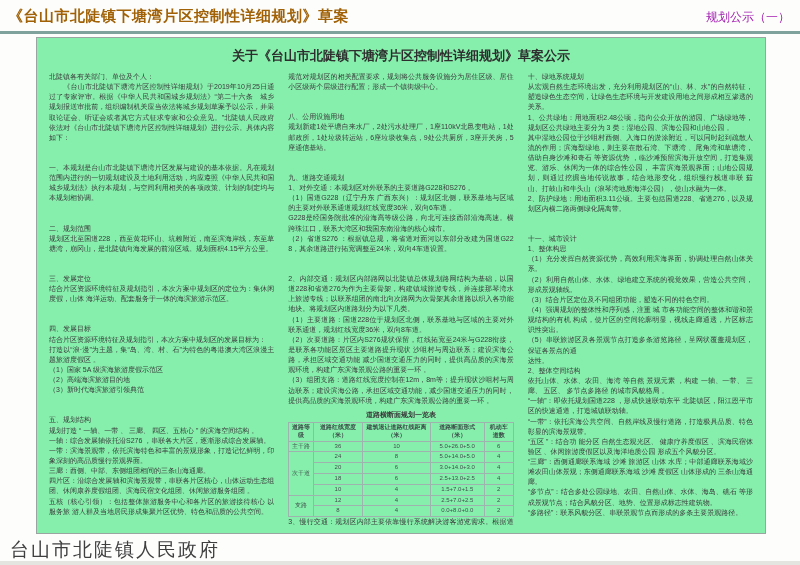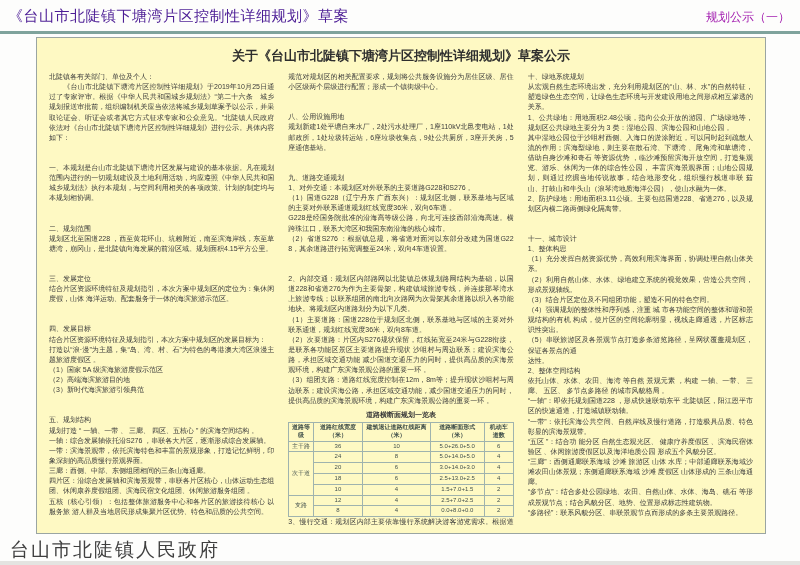--- a/index.html
+++ b/index.html
@@ -7,27 +7,27 @@
     width:800px;height:565px;position:relative;overflow:hidden;
     background:#fdfdfc;
     font-family:"Liberation Sans", sans-serif;
     color:var(--text,#3a3a3a);
   }
   
   .topbar{
     display:flex;justify-content:space-between;align-items:flex-end;
     padding:7px 10px 5px 8px;
   }
-  .doc-title{font-size:15px;font-weight:400;color:#4c1d95;letter-spacing:.5px;}
+  .doc-title{font-size:15px;font-weight:700;color:#a16207;letter-spacing:.5px;}
   .page-label{font-size:12px;color:#a21caf;}
   .accent-rule{height:3px;background:var(--accent,#7fa39c);width:100%;}
   
   .notice-box{
     position:absolute;left:36px;right:34px;top:37px;height:497px;
-    background:#fef9c3;border:1px solid var(--border,#9aa5a2);
+    background:#86efac;border:1px solid var(--border,#9aa5a2);
     box-sizing:border-box;overflow:hidden;
   }
   .notice-title{
     text-align:center;font-size:13px;font-weight:600;color:#2e2e2e;
     margin:9px 0 7px;
   }
   .cols{
     display:flex;gap:14px;padding:0 12px;height:455px;overflow:hidden;
   }
   .col{flex:1;min-width:0;font-size:7px;line-height:1.45;overflow:hidden;}

